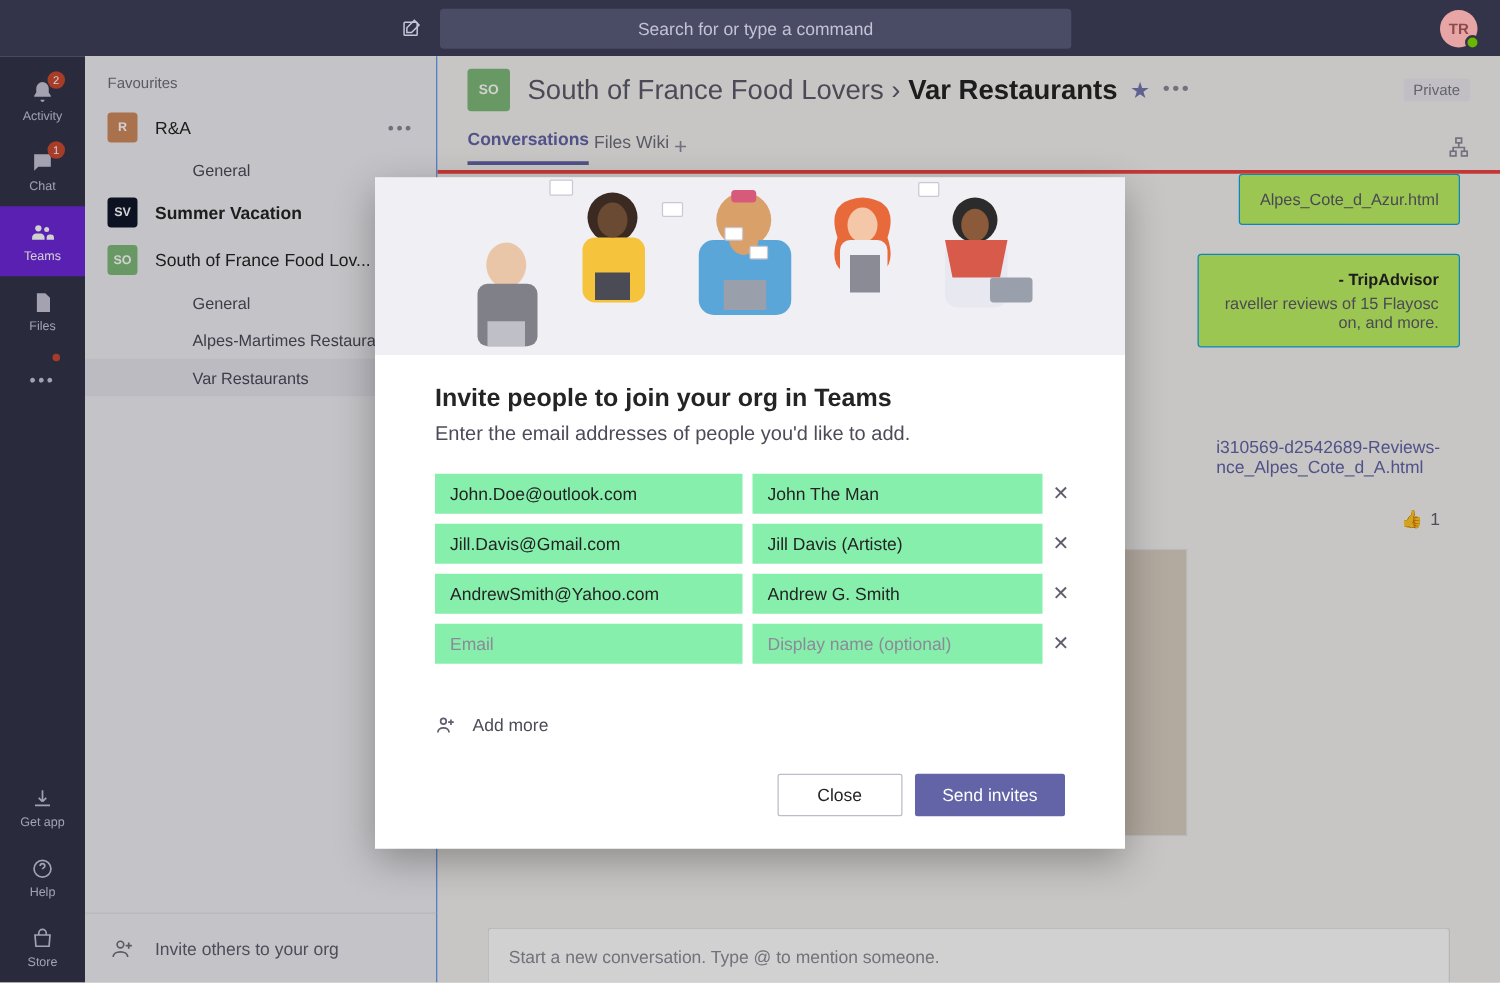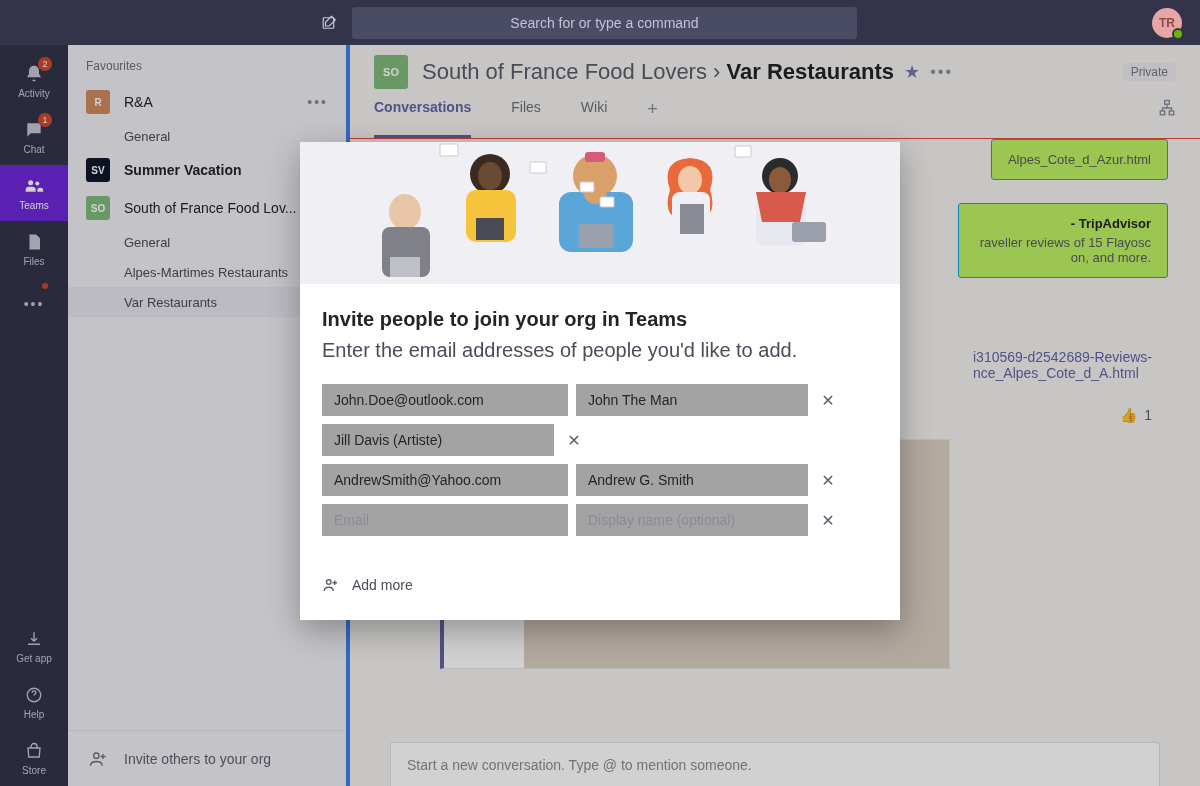--- a/index.html
+++ b/index.html
@@ -19,60 +19,60 @@
 
 .rail { width: 68px; background: #33344a; display: flex; flex-direction: column; align-items: center; padding-top: 8px; color: #c8c6d8; }
 .rail .item { width: 68px; height: 56px; display: flex; flex-direction: column; align-items: center; justify-content: center; font-size: 10px; position: relative; cursor: pointer; }
 .rail .item.active { background: #6d28d9; color: #fff; }
 .rail .item .ico { width: 22px; height: 22px; margin-bottom: 3px; display:flex;align-items:center;justify-content:center;}
 .rail .badge { position: absolute; top: 4px; right: 16px; background: #cc4a31; color: #fff; border-radius: 50%; width: 14px; height: 14px; font-size: 9px; display: flex; align-items: center; justify-content: center; }
 .rail .spacer { flex: 1; }
 .rail .dot { position: absolute; top: 6px; right: 20px; width: 6px; height: 6px; border-radius: 50%; background: #cc4a31; }
 
 
-.sidebar { width: 282px; background: #f0eff4; border-right: 4px solid #3b82f6; display: flex; flex-direction: column; }
+.sidebar { width: 282px; background: #f0eff4; border-right: 1px solid #3b82f6; display: flex; flex-direction: column; }
 .sidebar .section { padding: 14px 18px 10px; font-size: 12px; color: #6e6e7c; }
 .team-row { display: flex; align-items: center; height: 38px; padding: 0 18px; font-size: 14px; color: #252424; cursor: pointer;}
 .team-row .teamicon { width: 24px; height: 24px; border-radius: 3px; margin-right: 14px; display: flex; align-items: center; justify-content: center; font-size: 10px; color: #fff; font-weight: 600;}
 .team-row .more { margin-left: auto; color: #8a8896; letter-spacing: 2px; font-size: 14px;}
 .team-row.bold { font-weight: 600; }
-.chan-row { height: 30px; padding: 0 18px 0 56px; display: flex; align-items: center; font-size: 13px; color: #4b4a58; cursor: pointer;}
+.chan-row { height: 30px; padding: 0 18px 0 86px; display: flex; align-items: center; font-size: 13px; color: #4b4a58; cursor: pointer;}
 .chan-row.sel { background: #e6e4ed; }
 .sidebar .invite { margin-top: auto; height: 56px; border-top: 1px solid #e1dfdd; display: flex; align-items: center; padding: 0 20px; color: #5f5e6e; font-size: 14px;}
 .sidebar .invite .ico { margin-right: 16px; }
 
 
 .main { flex: 1; display: flex; flex-direction: column; background: #f3f2f1; }
 .chanhdr { height: 54px; display: flex; align-items: center; padding: 0 24px; }
 .chanhdr .chip { width: 34px; height: 34px; border-radius: 3px; background: #7fba7a; color:#fff;display:flex;align-items:center;justify-content:center;font-size:11px;font-weight:600;margin-right:14px;}
 .chanhdr .crumb { font-size: 22px; color: #5c5b6a; }
 .chanhdr .crumb .current { color: #252424; font-weight: 700; }
 .chanhdr .star { color: #7578b0; margin: 0 10px; font-size:18px;}
 .chanhdr .meatball { color: #8b8a98; letter-spacing:2px;}
 .chanhdr .private { margin-left: auto; font-size: 12px; color: #7a7985; background: #eceaf0; padding: 2px 8px; border-radius: 2px;}
-.tabs { height: 40px; display: flex; padding: 0 24px; gap: 40px; border-bottom: 1px solid #ef4444;}
+.tabs { height: 40px; display: flex; align-items: center; padding: 0 24px; gap: 4px; border-bottom: 3px solid #ef4444;}
 .tabs .tab { font-size: 14px; color: #6f6e7b; padding-bottom: 10px; cursor: pointer;}
 .tabs .tab.active { color: #6264a7; border-bottom: 3px solid #6264a7; font-weight: 600;}
 .tabs .add { color: #8b8a98; font-size: 18px;}
 .tabs .right { margin-left: auto; color: #8b8a98;}
 .convo { flex: 1; padding: 20px 40px; overflow: hidden; position: relative;}
 .compose-box { position: absolute; bottom: 0; left: 40px; right: 40px; height: 44px; border: 1px solid #e1dfdd; border-bottom: none; background: #fff; display:flex;align-items:center;padding:0 16px;color:#8c8b97;font-size:14px;border-radius:3px 3px 0 0;}
 
 
 .scrim { position: absolute; inset: 0; background: rgba(0,0,0,0.18); }
 
 
 .modal { position: absolute; left: 300px; top: 142px; width: 600px; background: #fff; box-shadow: 0 10px 30px rgba(0,0,0,0.3); }
 .modal .hero { height: 142px; background: #f0eff4; display:flex;align-items:flex-end;justify-content:center;overflow:hidden;}
-.modal .content { padding: 24px 22px 26px; }
+.modal .content { padding: 24px 48px 26px; }
 .modal h2 { font-size: 20px; font-weight: 600; color: #252424; margin-bottom: 8px;}
-.modal .sub { font-size: 20px; color: #4c4b58; margin-bottom: 22px;}
+.modal .sub { font-size: 16px; color: #4c4b58; margin-bottom: 22px;}
 .rows { display: flex; flex-direction: column; gap: 8px; }
 .row { display: flex; gap: 8px; align-items: center;}
-.row input { height: 32px; background: #a3a3a3; border: none; padding: 0 12px; font-size: 14px; color: #252424; outline: none;}
+.row input { height: 32px; background: #86efac; border: none; padding: 0 12px; font-size: 14px; color: #252424; outline: none;}
 .row input::placeholder { color: #8b8a98; }
 .row .email { flex: 0 0 246px; }
 .row .dname { flex: 0 0 232px; }
 .row .xbtn { width: 24px; height: 24px; display:flex;align-items:center;justify-content:center;color:#605e6e;cursor:pointer;}
 .addmore { display:flex;align-items:center;gap:12px;margin-top:40px;color:#4c4b58;font-size:14px;cursor:pointer;}
 .modal .actions { display:flex;justify-content:flex-end;gap:10px;margin-top:30px;}
 .btn { height: 34px; padding: 0 22px; font-size: 14px; border-radius: 2px; cursor: pointer; display:flex;align-items:center;justify-content:center;min-width:100px;}
 .btn.secondary { background:#fff;border:1px solid #bdbcc7;color:#252424;}
 .btn.primary { background:#6264a7;color:#fff;border:none;}
 
@@ -303,20 +303,21 @@
     <div class="content">
       <h2>Invite people to join your org in Teams</h2>
       <div class="sub">Enter the email addresses of people you'd like to add.</div>
       <div class="rows">
         <div class="row">
           <input class="email" value="John.Doe@outlook.com" style="">
           <input class="dname" value="John The Man" style="">
           <span class="xbtn">✕</span>
         </div>
         <div class="row">
+          <input class="email" value="Jill.Davis@Gmail.com" style="">
           <input class="dname" value="Jill Davis (Artiste)" style="">
           <span class="xbtn">✕</span>
         </div>
         <div class="row">
           <input class="email" value="AndrewSmith@Yahoo.com" style="">
           <input class="dname" value="Andrew G. Smith" style="">
           <span class="xbtn">✕</span>
         </div>
         <div class="row">
           <input class="email" placeholder="Email" style="">
@@ -326,15 +327,19 @@
       </div>
       <div class="addmore">
         <span>
             <svg width="18" height="18" viewBox="0 0 24 24" fill="none" stroke="#605e6e" stroke-width="1.8">
               <circle cx="9" cy="8" r="3"></circle>
               <path d="M3 20c0-3 2.5-5 6-5s6 2 6 5M17 6v6m-3-3h6"></path>
             </svg>
           </span>
         <span>Add more</span>
       </div>
+      <div class="actions">
+        <div class="btn secondary">Close</div>
+        <div class="btn primary">Send invites</div>
+      </div>
     </div>
   </div>
 </div>
 
 </body></html>

